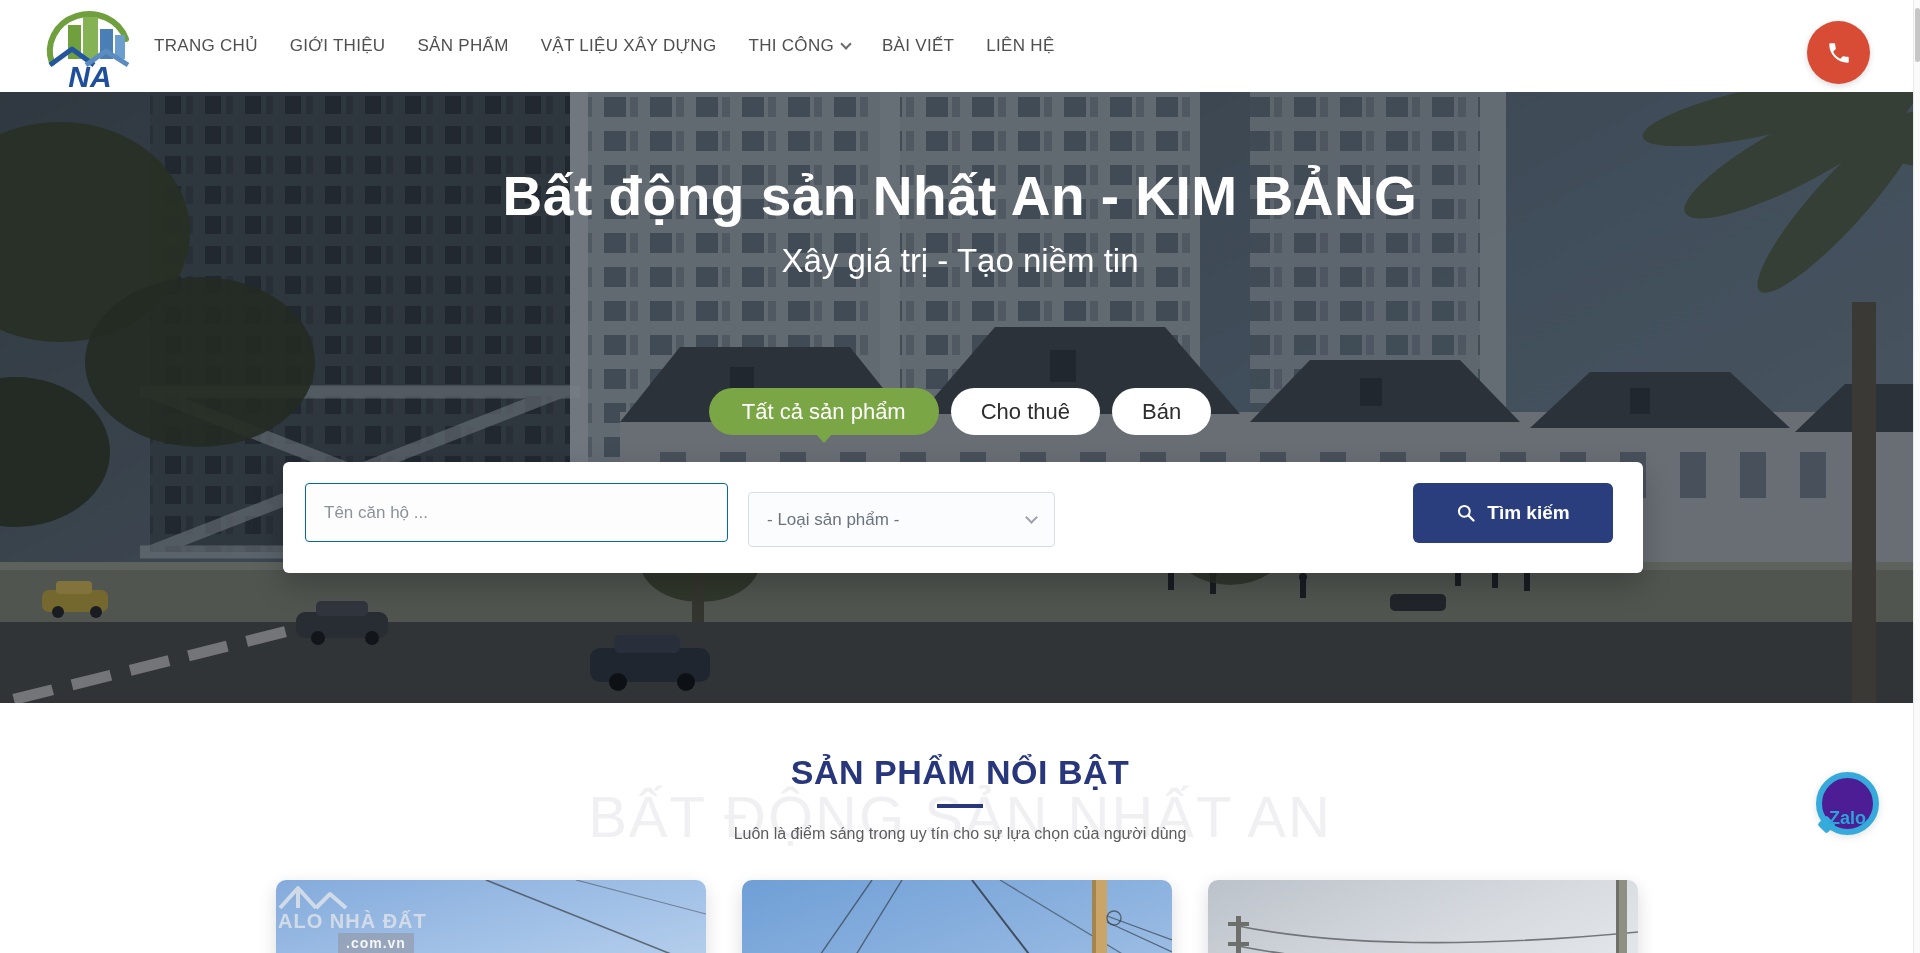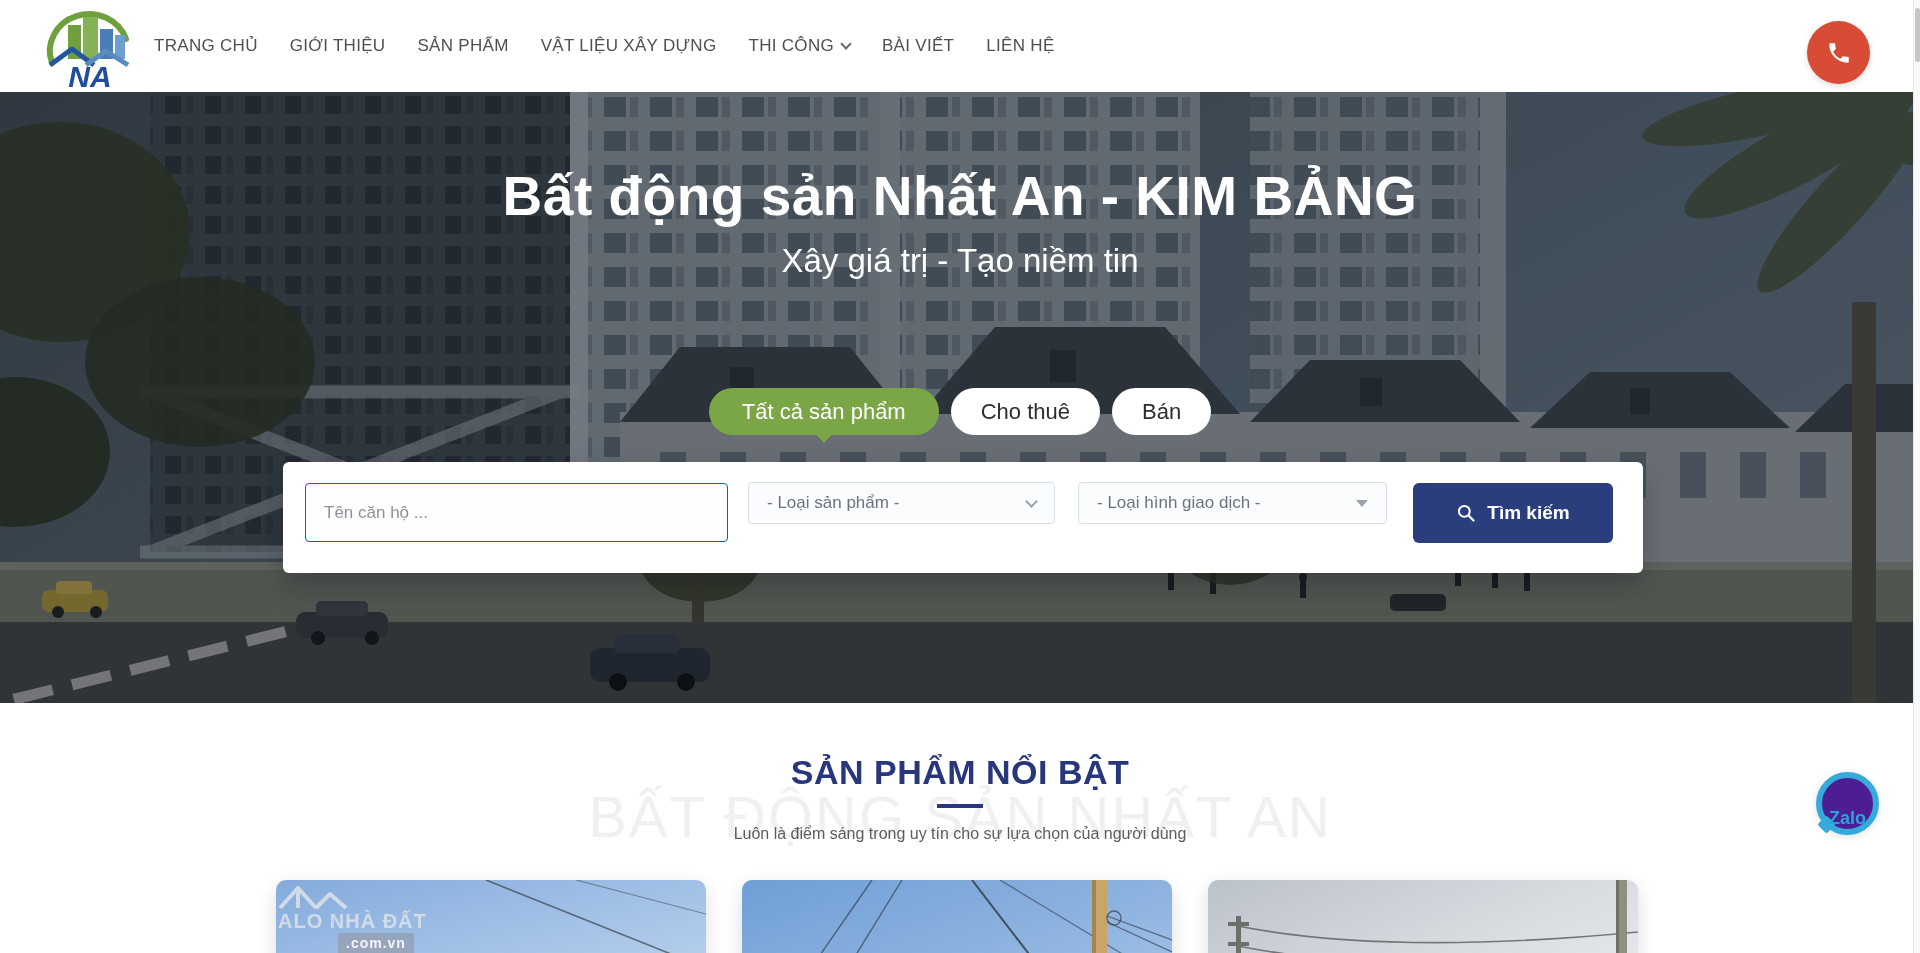--- a/index.html
+++ b/index.html
@@ -23,21 +23,21 @@
   .hero-subtitle { position:absolute; top:150px; width:100%; text-align:center; font-size:33px; font-weight:400; color:#fff; }
 
   .tabs { position:absolute; top:296px; left:0; width:100%; display:flex; justify-content:center; gap:12px; }
   .tab { height:47px; border-radius:24px; background:#fff; color:#2d2d2d; font-size:22px; padding:0 30px; display:flex; align-items:center; border:none; cursor:pointer; position:relative; font-family:"Liberation Sans", sans-serif; }
   .tab.active { background:#7ba645; color:#fff; padding:0 33px; }
   .tab.active::after { content:""; position:absolute; bottom:-8px; left:50%; transform:translateX(-50%); border:9px solid transparent; border-top:10px solid #7ba645; border-bottom:0; }
 
   .search-card { position:absolute; top:370px; left:283px; width:1360px; height:111px; background:#fff; border-radius:6px; box-shadow:0 12px 30px rgba(0,0,0,.22); }
   .search-input { position:absolute; left:22px; top:21px; width:423px; height:59px; border:1px solid #0369a1; border-radius:4px; background:#fdfdfe; padding:0 18px; font-size:17px; color:#333; font-family:"Liberation Sans", sans-serif; outline:none; }
   .search-input::placeholder { color:#8d9299; }
-  .select { position:absolute; top:20px; height:42px; border:1px solid #d8dee6; border-radius:4px; background:#fbfcfd; display:flex; align-items:center; justify-content:space-between; padding:0 18px; font-size:17px; color:#6b7280; cursor:pointer; }
+  .select { position:absolute; top:30px; height:55px; border:1px solid #d8dee6; border-radius:4px; background:#fbfcfd; display:flex; align-items:center; justify-content:space-between; padding:0 18px; font-size:17px; color:#6b7280; cursor:pointer; }
   .select-1 { left:465px; width:307px; }
   .select-2 { left:795px; width:309px; }
   .sel-chev { width:9px; height:9px; border-right:2px solid #9aa3ad; border-bottom:2px solid #9aa3ad; transform:rotate(45deg); margin-top:-4px; }
   .sel-caret { width:0; height:0; border-left:6px solid transparent; border-right:6px solid transparent; border-top:7px solid #9aa3ad; }
   .search-btn { position:absolute; left:1130px; top:21px; width:200px; height:60px; background:#2a3e7d; border:none; border-radius:6px; color:#fff; font-size:19px; font-weight:600; display:flex; align-items:center; justify-content:center; gap:11px; cursor:pointer; font-family:"Liberation Sans", sans-serif; }
 
   
   .products { position:absolute; top:703px; left:0; width:1920px; height:250px; background:#fff; }
   .watermark { position:absolute; top:80px; width:100%; text-align:center; font-size:58px; font-weight:normal; color:#f0f0f3; letter-spacing:2px; white-space:nowrap; z-index:1; }
   .sec-title { position:absolute; top:50px; width:100%; text-align:center; font-size:34px; font-weight:bold; color:#28367c; letter-spacing:.5px; z-index:2; }
@@ -258,24 +258,20 @@
       <button class="tab">Cho thuê</button>
       <button class="tab">Bán</button>
     </div>
 
     <div class="search-card">
       <input class="search-input" type="text" placeholder="Tên căn hộ ..." style="">
       <div class="select select-1">
         <span>- Loại sản phẩm -</span>
         <span class="sel-chev"></span>
       </div>
-      <div class="select select-2">
-        <span>- Loại hình giao dịch -</span>
-        <span class="sel-caret"></span>
-      </div>
       <button class="search-btn">
         <svg width="20" height="20" viewBox="0 0 24 24">
           <circle cx="10" cy="10" r="6.5" fill="none" stroke="#ffffff" stroke-width="2.4"></circle>
           <line x1="15" y1="15" x2="21" y2="21" stroke="#ffffff" stroke-width="2.8" stroke-linecap="round"></line>
         </svg>
         <span>Tìm kiếm</span>
       </button>
     </div>
   </div>
 </div>

